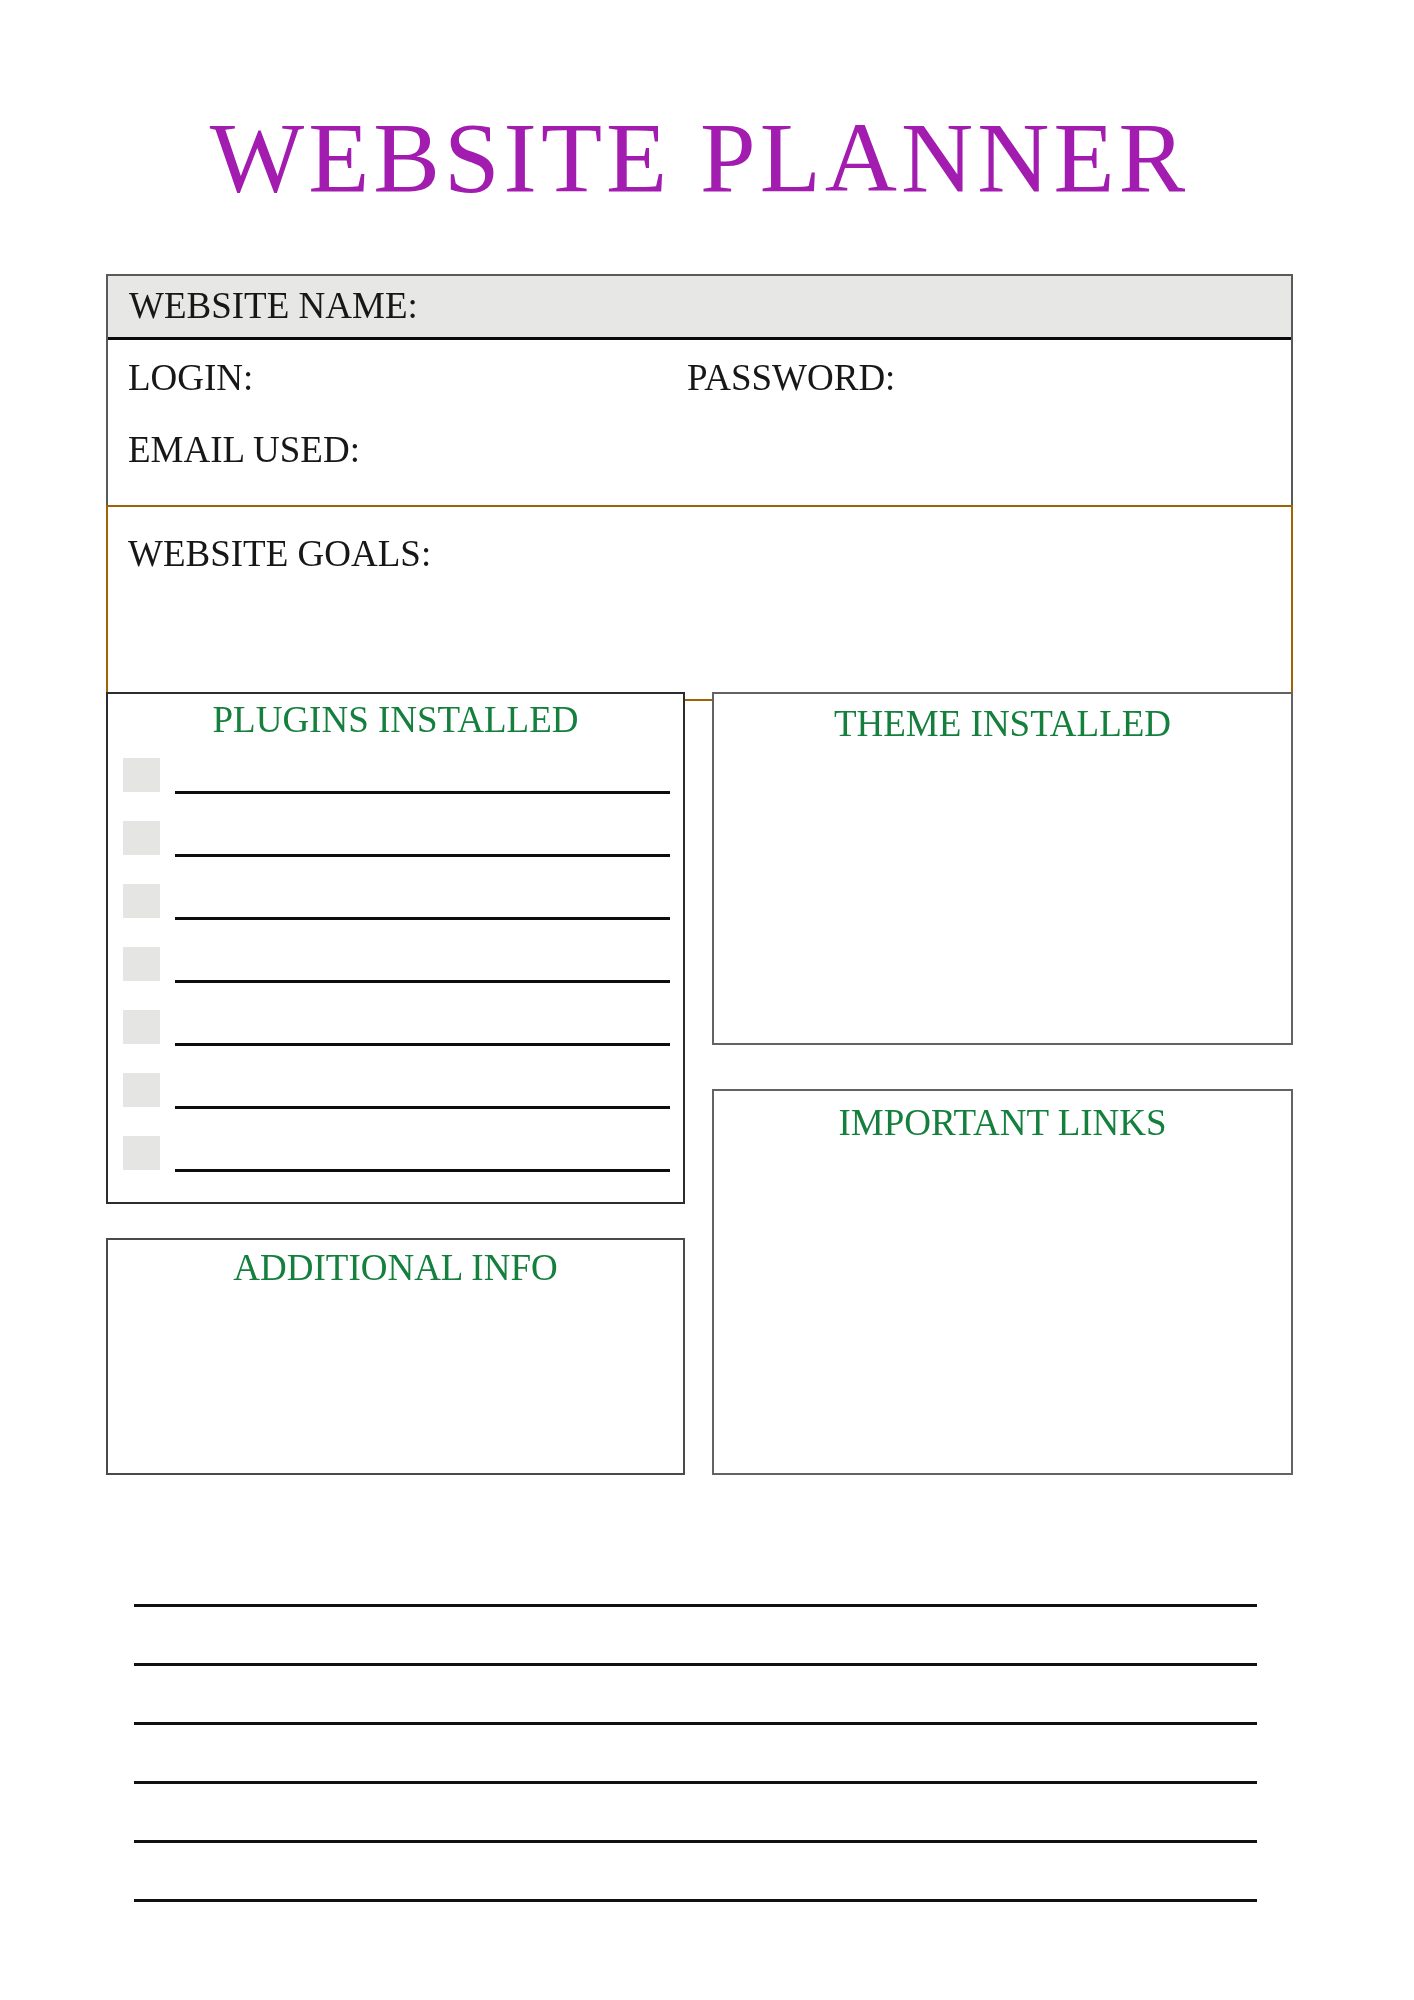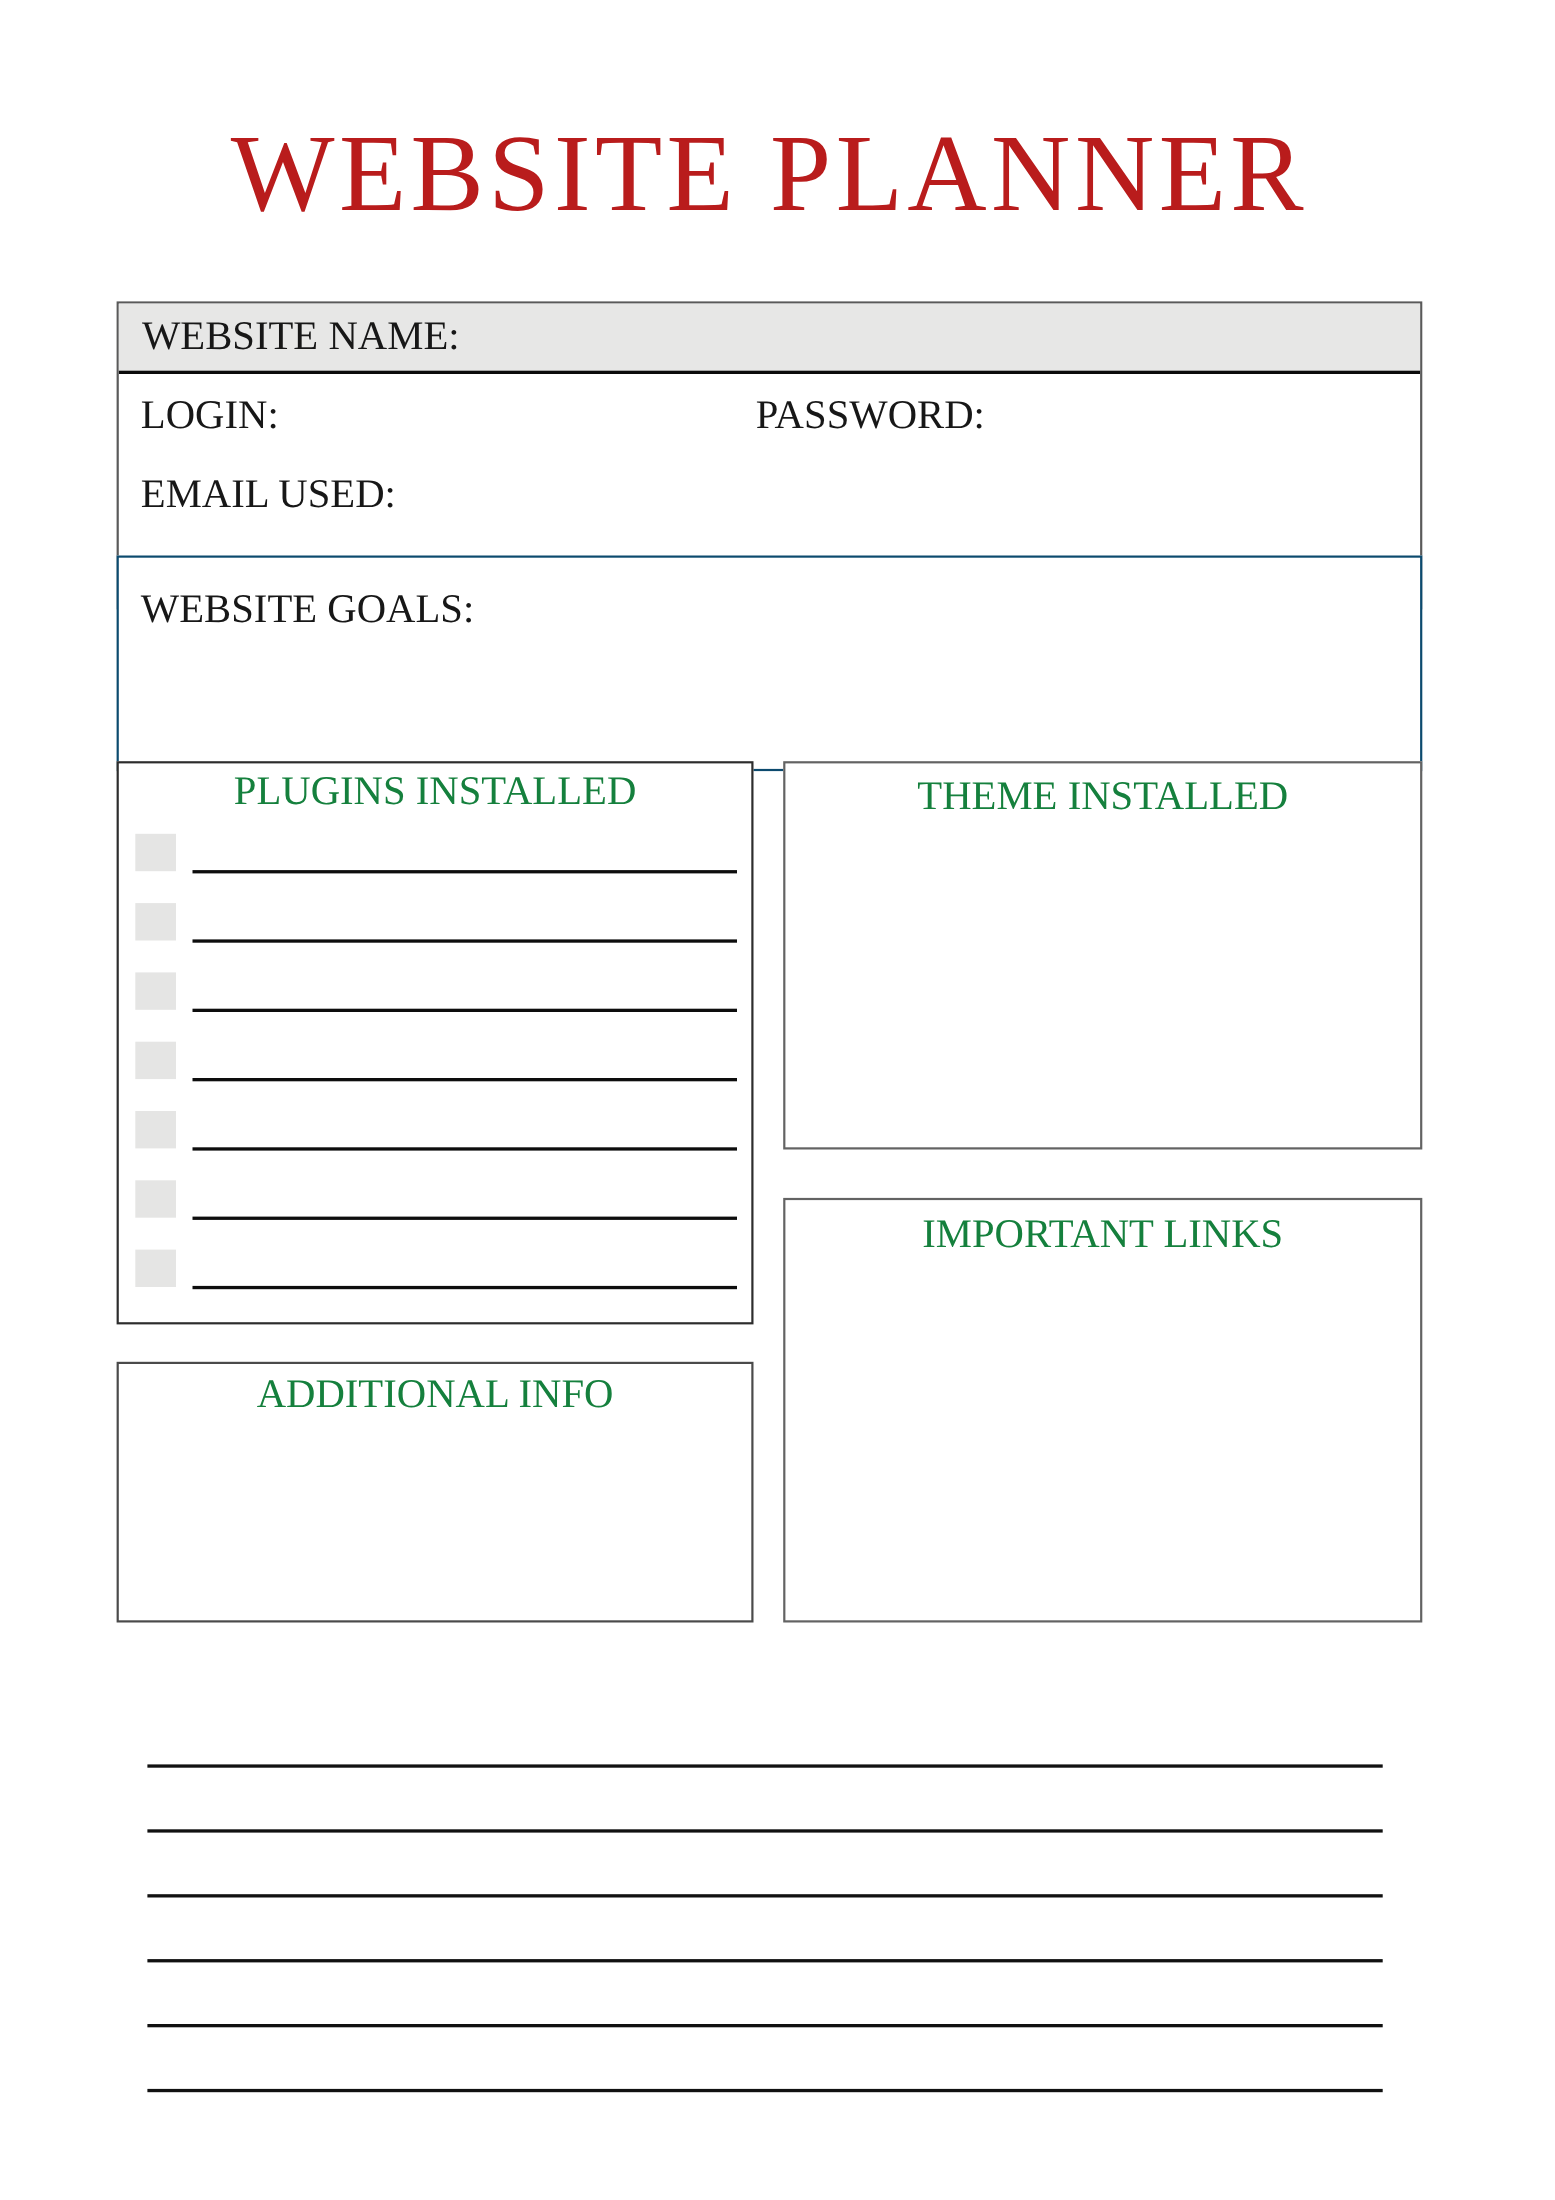--- a/index.html
+++ b/index.html
@@ -7,34 +7,34 @@
     position:relative;
     width:1414px;height:2000px;
     background:#ffffff;
     font-family:"Liberation Serif","DejaVu Serif",serif;
     color:#151515;
     overflow:hidden;
   }
   .title{
     position:absolute;left:106px;top:108px;width:1187px;
     margin:0;font-size:100px;font-weight:400;line-height:1;
-    letter-spacing:4px;text-align:center;white-space:nowrap;color:#b91c1c;
+    letter-spacing:4px;text-align:center;white-space:nowrap;color:#a21caf;
   }
   .box{position:absolute;box-sizing:border-box;background:#ffffff;}
   .b-account{left:106px;top:274px;width:1187px;height:280px;border:2px solid #5a5a5a;}
   .account-header{
     position:absolute;left:0;top:0;right:0;height:61px;
     background:#e7e7e6;border-bottom:3px solid #0b0b0b;
     display:flex;align-items:center;padding-left:21px;
   }
   .lbl{font-size:37px;line-height:1.2;white-space:nowrap;color:#171717;}
   .account-login{position:absolute;left:20px;top:80px;}
   .account-password{position:absolute;left:579px;top:80px;}
   .account-email{position:absolute;left:20px;top:152px;}
-  .b-goals{left:106px;top:505px;width:1187px;height:196px;border:2px solid #0c4a6e;padding-left:29px;}
+  .b-goals{left:106px;top:505px;width:1187px;height:196px;border:2px solid #a16207;padding-left:29px;}
   .goals-label{position:absolute;left:20px;top:25px;}
   .box-title{
     display:block;text-align:center;font-size:37px;line-height:1.2;
     color:#15803d;white-space:nowrap;
   }
   .b-plugins{left:106px;top:692px;width:579px;height:512px;border:2px solid #2d2d2d;}
   .b-plugins .box-title{margin-top:4px;}
   .b-theme{left:712px;top:692px;width:581px;height:353px;border:2px solid #636363;}
   .b-theme .box-title{margin-top:8px;}
   .b-links{left:712px;top:1089px;width:581px;height:386px;border:2px solid #636363;}

